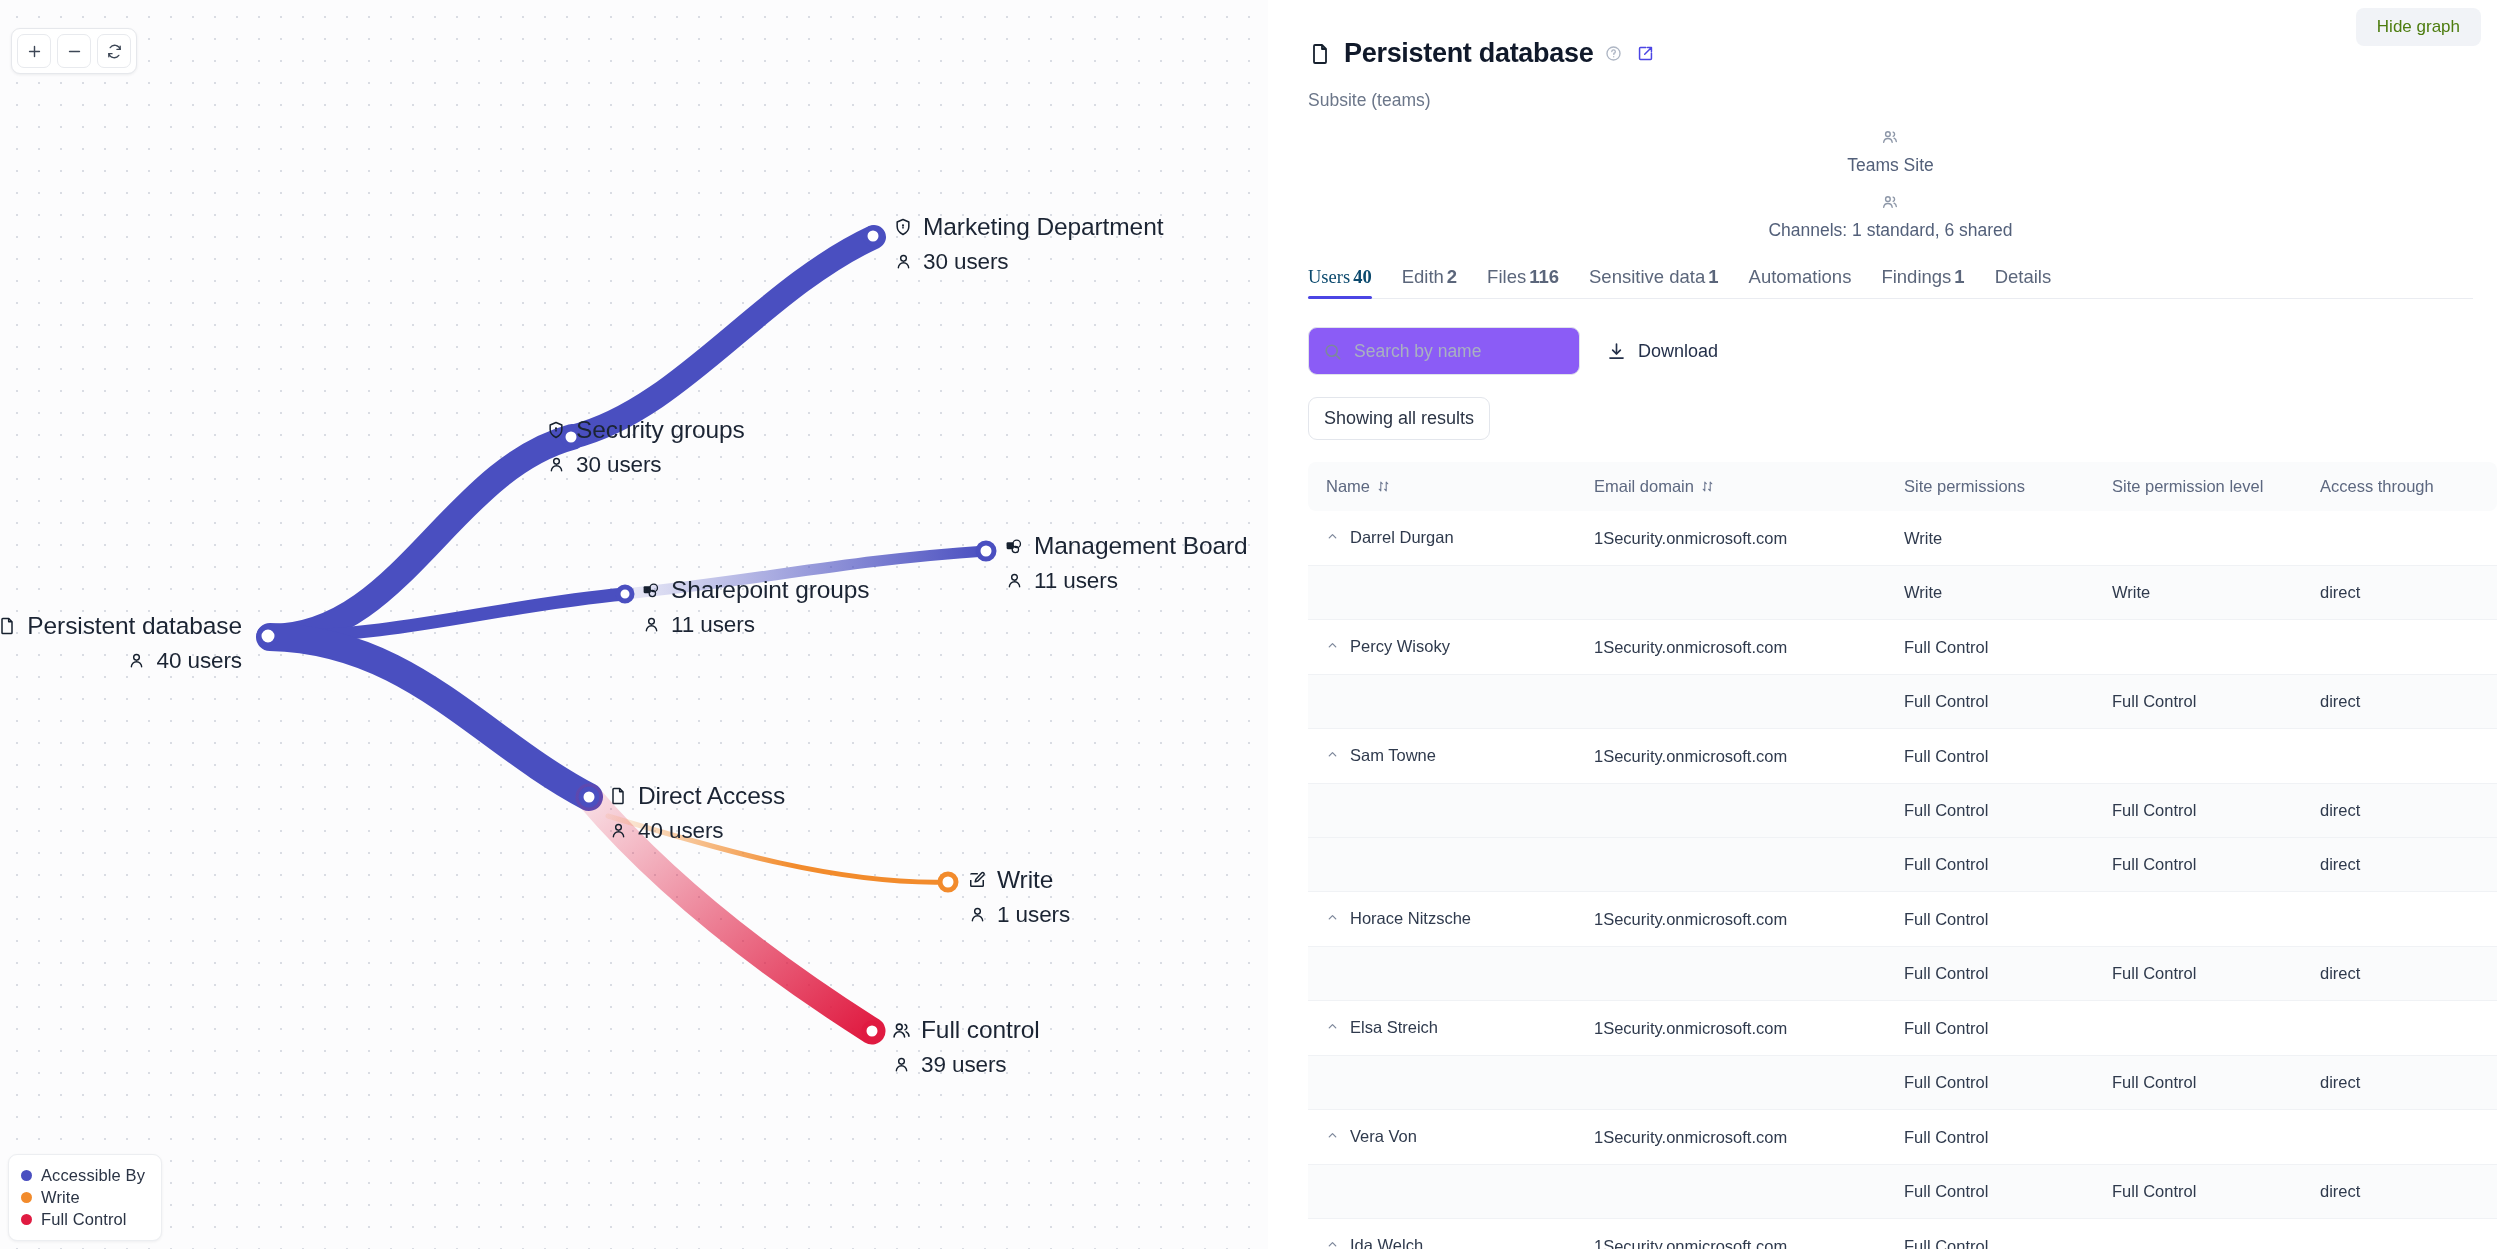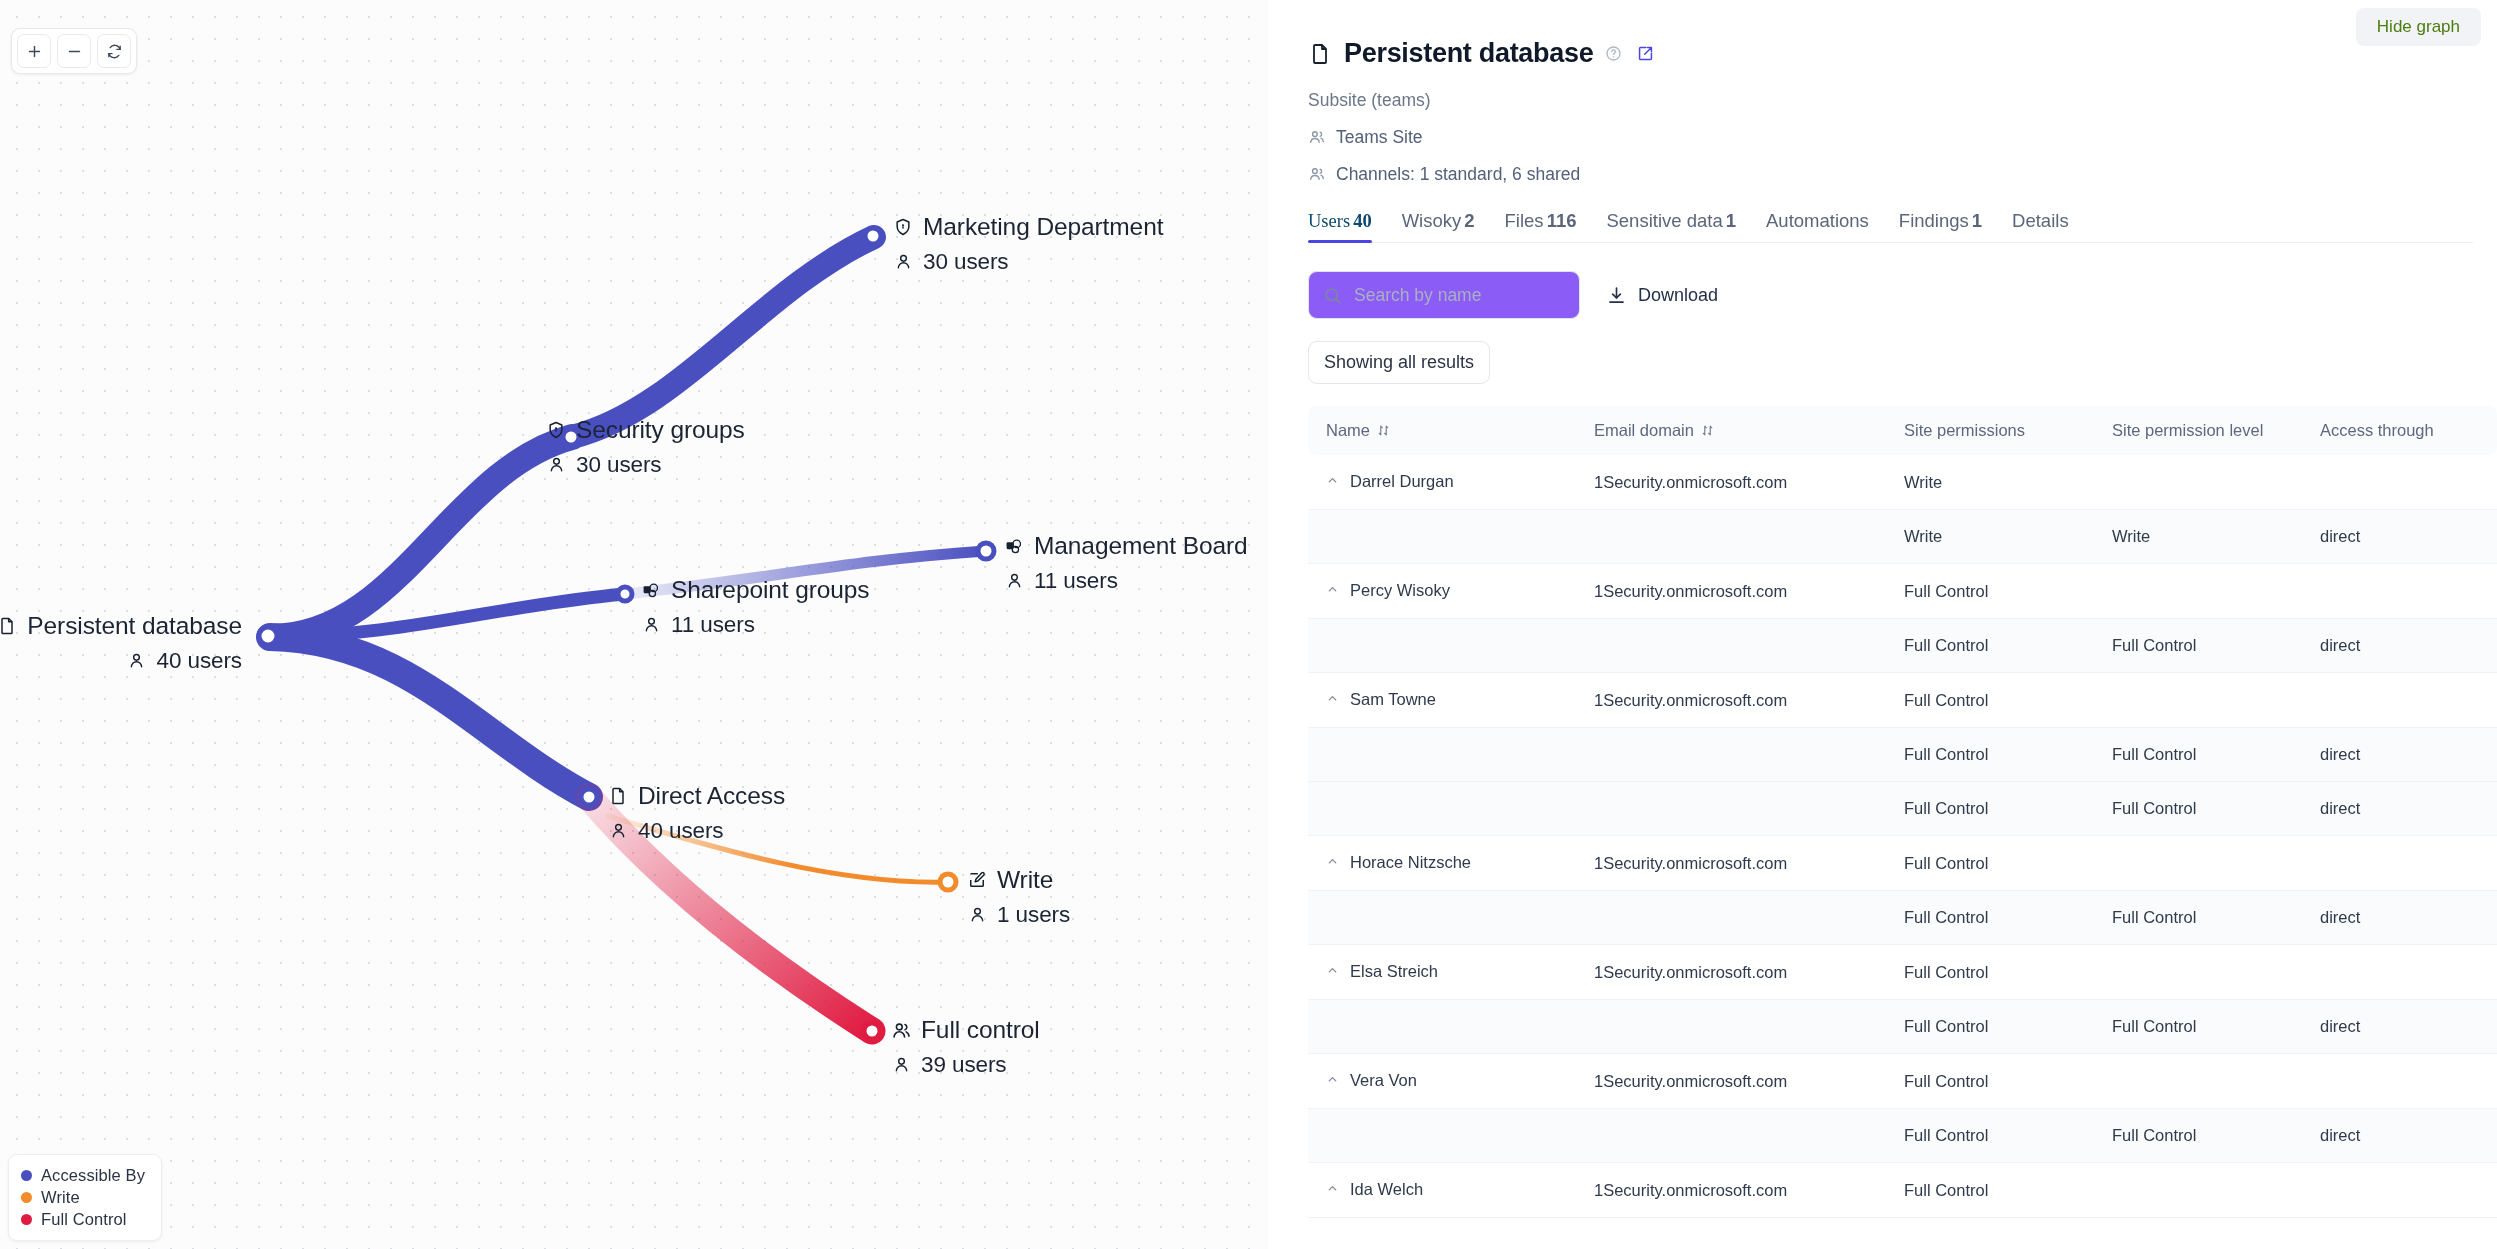--- a/index.html
+++ b/index.html
@@ -99,21 +99,21 @@
 
   .dp-inner { padding-left: 40px; padding-right: 24px; }
 
   .dp-title-row { display: flex; align-items: center; gap: 10px; }
   .dp-title-icon { width: 26px; height: 26px; color: #16202e; display: flex; align-items: center; }
   .dp-title { font-size: 27px; font-weight: bold; color: #10192a; letter-spacing: -.3px; }
   .dp-help-icon { color: #aeb6c4; display: flex; align-items: center; margin-left: 2px; cursor: pointer; }
   .dp-ext-icon { color: #4b45e4; display: flex; align-items: center; margin-left: 4px; cursor: pointer; }
 
   .dp-meta { margin-top: 21px; font-size: 17.5px; color: #6b7689; }
-  .dp-meta-row { display: flex; gap: 9px; margin-top: 16px; font-size: 17.5px; color: #53607a; }
+  .dp-meta-row { display: flex; align-items: center; gap: 9px; margin-top: 16px; font-size: 17.5px; color: #53607a; flex-direction: column; }
   .dp-meta-ic { width: 19px; height: 19px; color: #8d97a8; display: flex; align-items: center; flex: 0 0 19px; }
 
   .tabs { display: flex; align-items: flex-end; gap: 30px; margin-top: 25px; }
   .tab {
     position: relative;
     font-size: 18.5px;
     color: #5b6辛7b;
     color: #5b667b;
     padding-bottom: 11px;
     cursor: pointer;
@@ -502,21 +502,21 @@
         </span>
         <span>Channels: 1 standard, 6 shared</span>
       </div>
 
       
       <nav class="tabs">
         <div class="tab active">
           <span>Users</span><span class="cnt">40</span>
         </div>
         <div class="tab">
-          <span>Wisoky</span><span class="cnt">2</span>
+          <span>Edith</span><span class="cnt">2</span>
         </div>
         <div class="tab">
           <span>Files</span><span class="cnt">116</span>
         </div>
         <div class="tab">
           <span>Sensitive data</span><span class="cnt">1</span>
         </div>
         <div class="tab">
           <span>Automations</span>
         </div>

